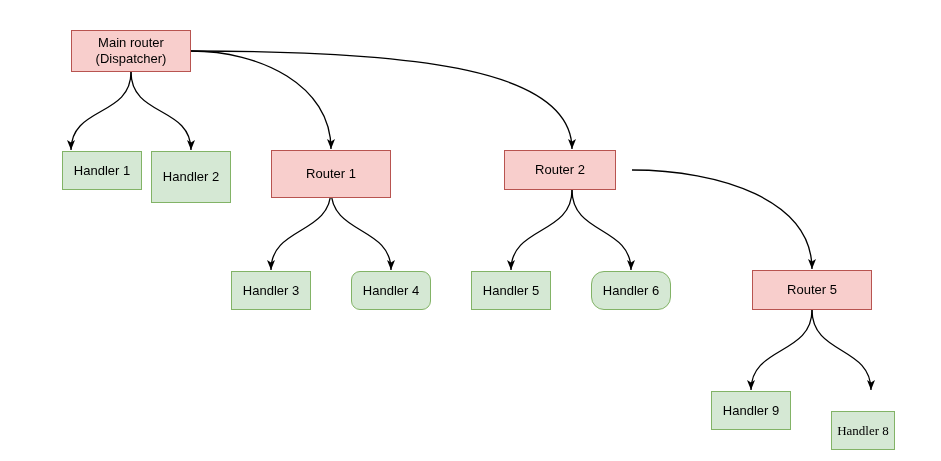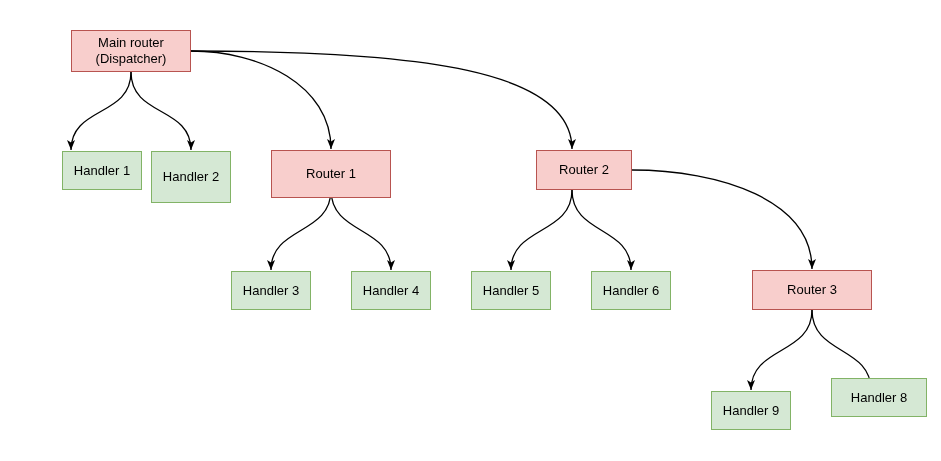--- a/index.html
+++ b/index.html
@@ -78,45 +78,45 @@
   </div>
 
   <div class="node handler" style="left:151px; top:151px; width:80px; height:52px;">
     <span class="label">Handler 2</span>
   </div>
 
   <div class="node router" style="left:271px; top:150px; width:120px; height:48px;">
     <span class="label">Router 1</span>
   </div>
 
-  <div class="node router" style="left:536px; top:150px; width:96px; height:40px;">
+  <div class="node router" style="left:504px; top:150px; width:112px; height:40px;">
     <span class="label">Router 2</span>
   </div>
 
   <div class="node handler" style="left:231px; top:271px; width:80px; height:39px;">
     <span class="label">Handler 3</span>
   </div>
 
-  <div class="node handler" style="left:351px; top:271px; width:80px; height:39px;">
+  <div class="node handler" style="left:351px; top:271px; width:80px; height:39px;border-radius:9px;">
     <span class="label">Handler 4</span>
   </div>
 
   <div class="node handler" style="left:471px; top:271px; width:80px; height:39px;">
     <span class="label">Handler 5</span>
   </div>
 
-  <div class="node handler" style="left:591px; top:271px; width:80px; height:39px;">
+  <div class="node handler" style="left:591px; top:271px; width:80px; height:39px;border-radius:13px;">
     <span class="label">Handler 6</span>
   </div>
 
   <div class="node router" style="left:752px; top:270px; width:120px; height:40px;">
-    <span class="label">Router 3</span>
+    <span class="label">Router 5</span>
   </div>
 
   <div class="node handler" style="left:711px; top:391px; width:80px; height:39px;">
     <span class="label">Handler 9</span>
   </div>
 
-  <div class="node handler" style="left:831px; top:378px; width:96px; height:39px;">
+  <div class="node handler" style="left:831px; top:411px; width:64px; height:39px;font-family:Liberation Serif, serif;">
     <span class="label">Handler 8</span>
   </div>
 
 </div>
 
 </body></html>

